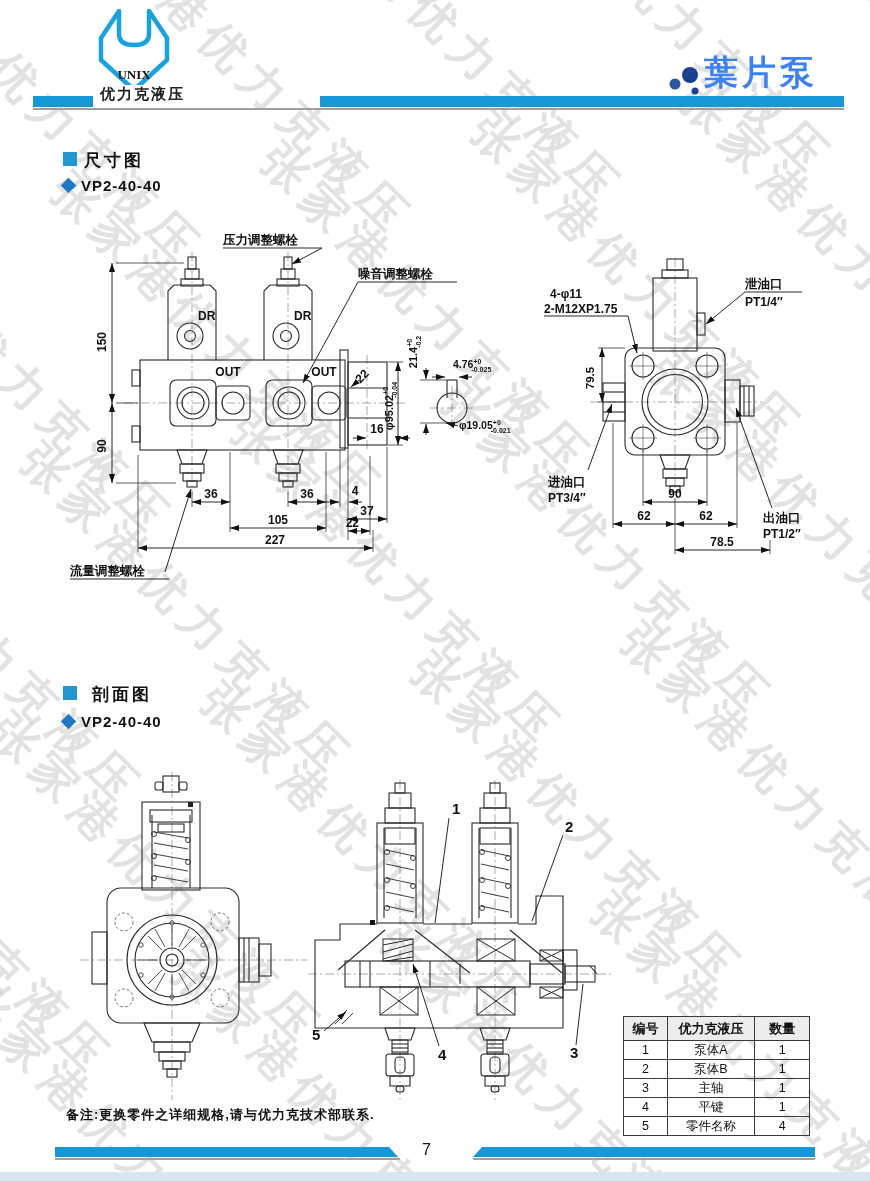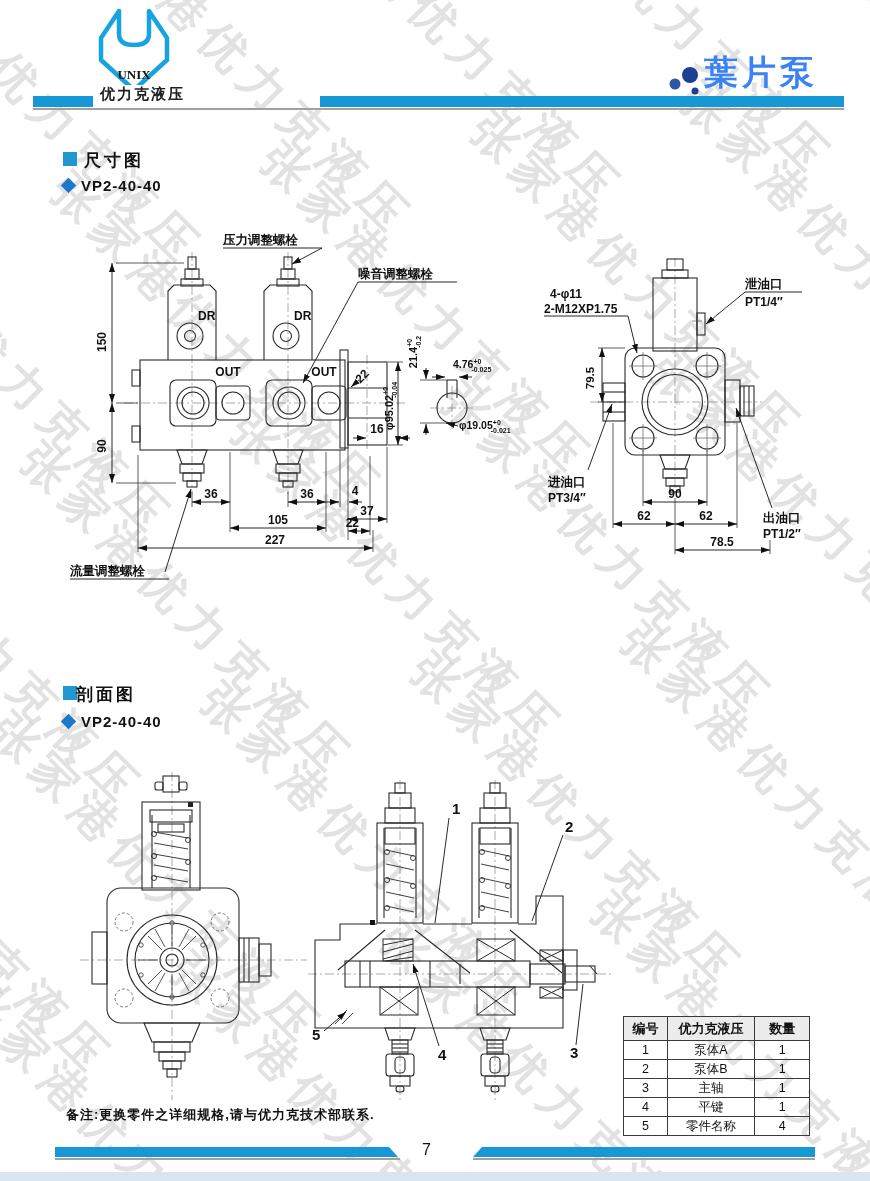--- a/index.html
+++ b/index.html
@@ -300,21 +300,21 @@
     <text x="223" y="264" font-size="12.5" font-weight="bold" fill="#111">出油口</text>
     <text x="223" y="280" font-size="12" font-weight="bold" fill="#111">PT1/2″</text>
     <text x="54" y="120" font-size="11.5" font-weight="bold" fill="#111" text-anchor="middle" transform="rotate(-90 54 120)">79.5</text>
     <text x="135" y="240" font-size="12" font-weight="bold" fill="#111" text-anchor="middle">90</text>
     <text x="104" y="262" font-size="12" font-weight="bold" fill="#111" text-anchor="middle">62</text>
     <text x="166" y="262" font-size="12" font-weight="bold" fill="#111" text-anchor="middle">62</text>
     <text x="182" y="288" font-size="12" font-weight="bold" fill="#111" text-anchor="middle">78.5</text>
   </svg>
 
   <div class="abs sec-square" style="left:63px;top:686px"></div>
-  <div class="abs sec-title" style="left:76px;top:683px">剖面图</div>
+  <div class="abs sec-title" style="left:92px;top:683px">剖面图</div>
   <div class="abs sec-diamond" style="left:63px;top:716px"></div>
   <div class="abs sec-model" style="left:81px;top:713px">VP2-40-40</div>
 
   <svg class="abs" style="left:62px;top:770px" width="260" height="335" viewBox="0 0 260 335">
     <g stroke="#888" stroke-width="0.7" stroke-dasharray="9 3 2 3">
       <line x1="18" y1="190" x2="245" y2="190"></line>
       <line x1="110" y1="2" x2="110" y2="330"></line>
     </g>
     <g stroke="#2a2a2a" stroke-width="1.1" fill="none">
       <rect x="45" y="118" width="132" height="135" rx="14"></rect>

